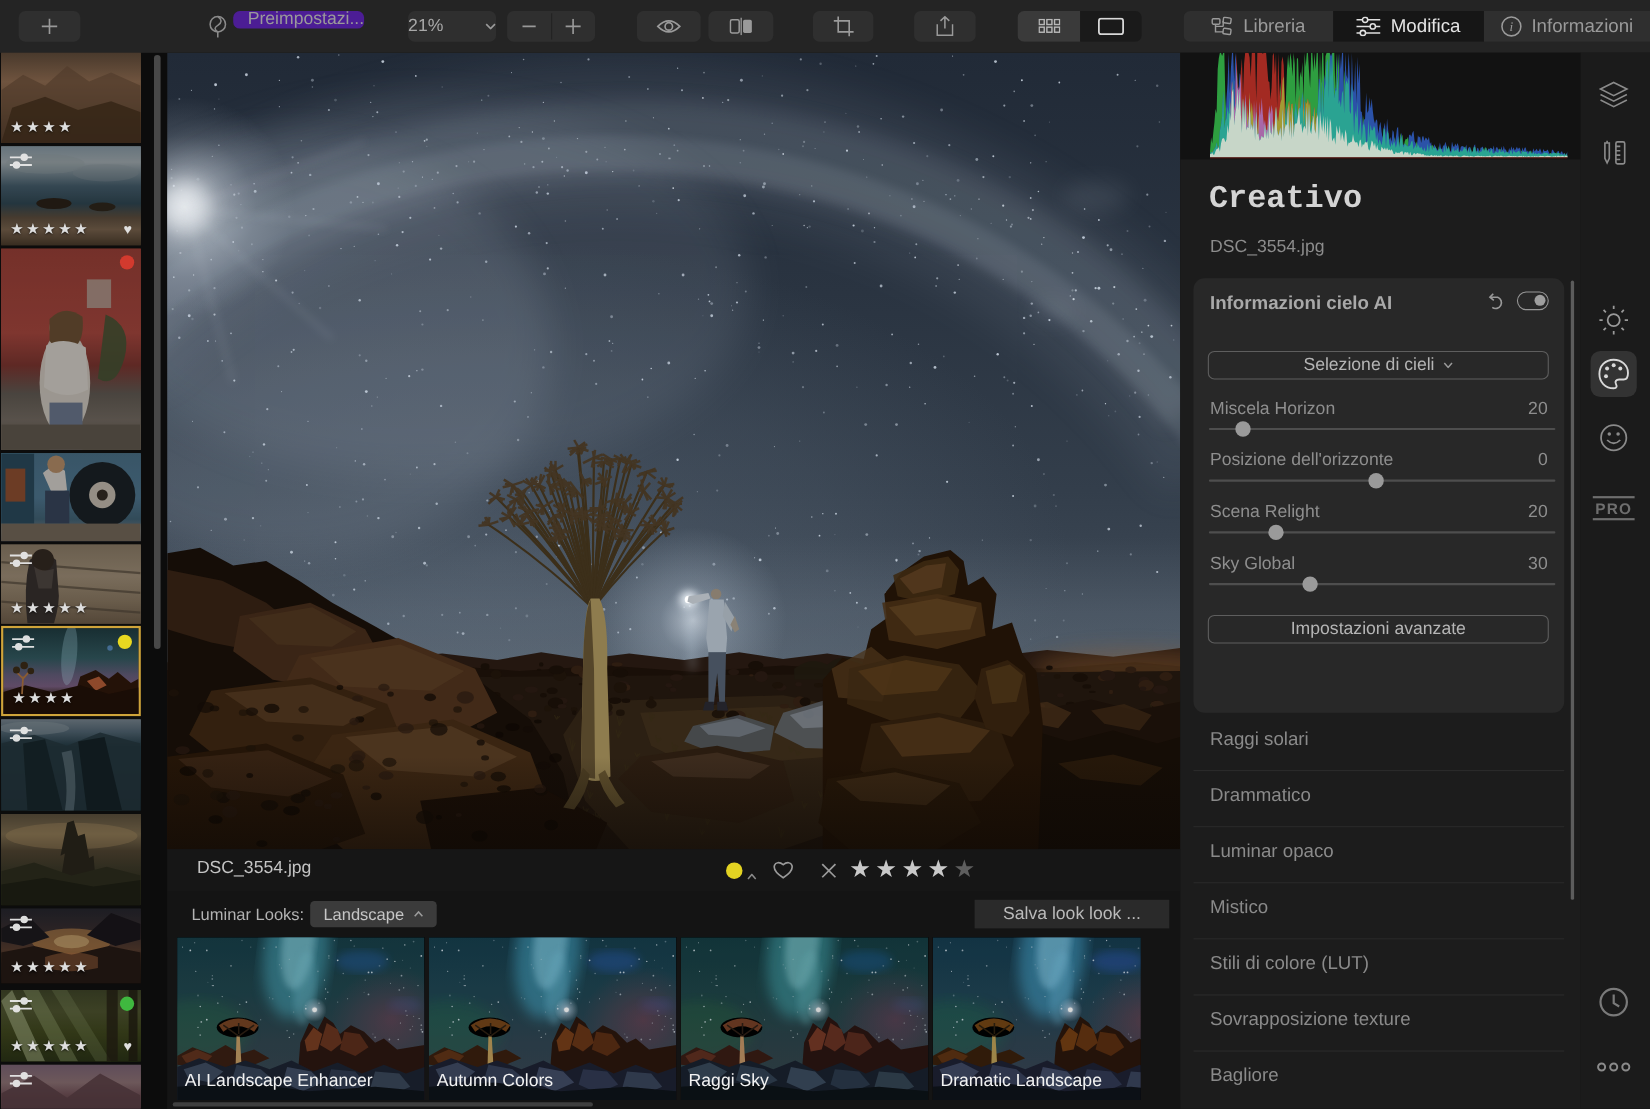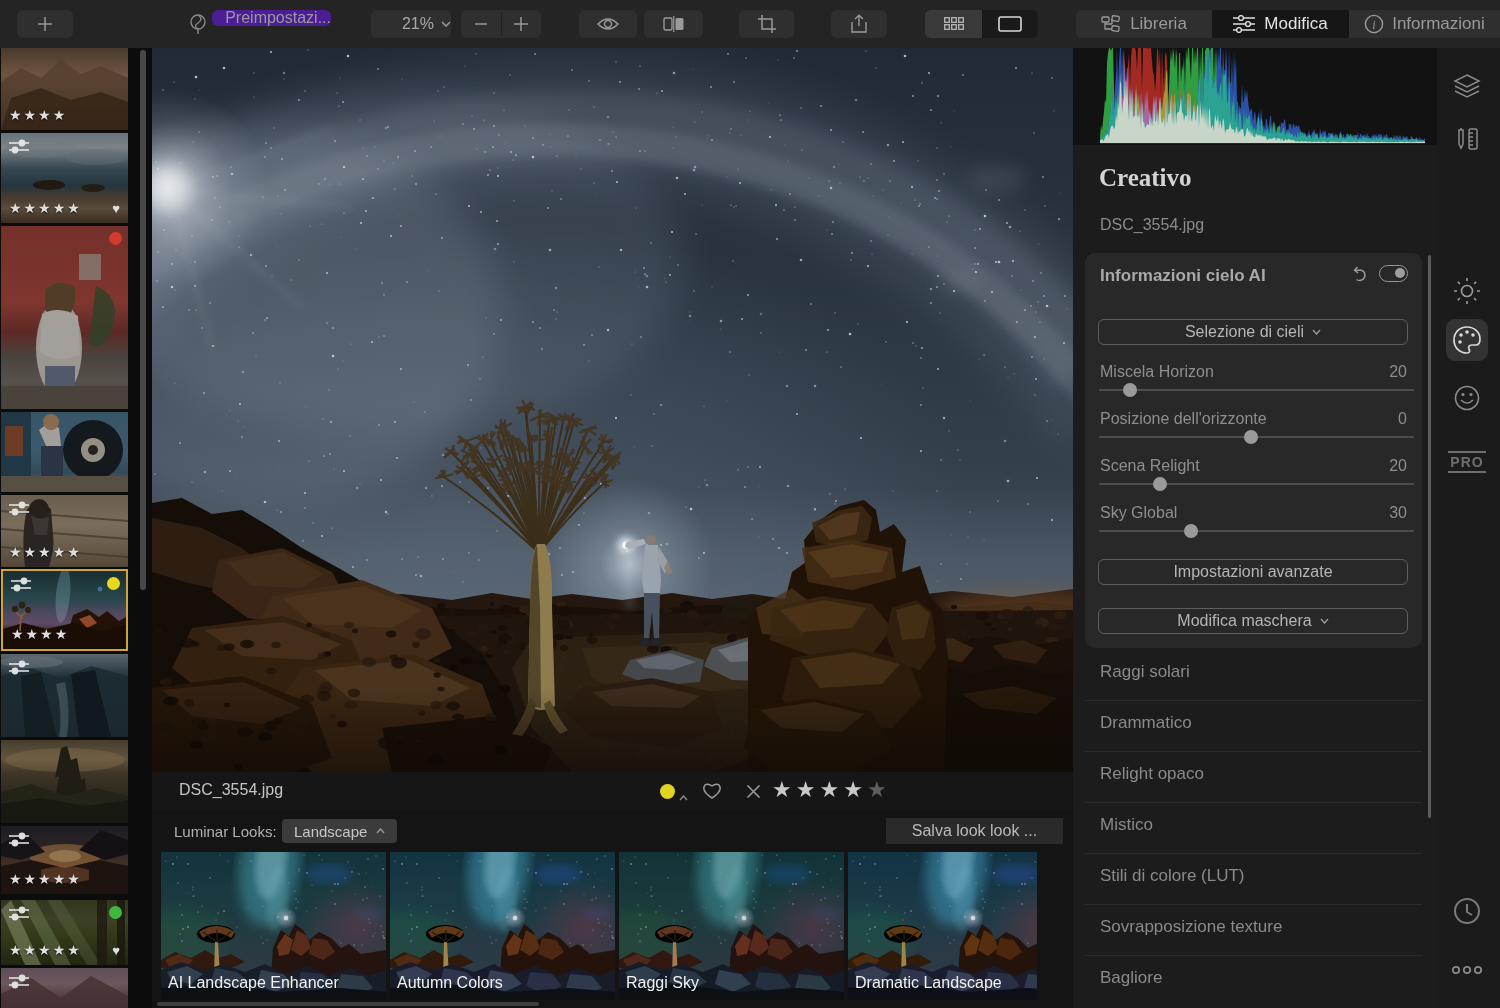--- a/index.html
+++ b/index.html
@@ -16,21 +16,21 @@
     </div>
 <div style="position:absolute;left:188px;top:13px"><svg width="20" height="22" viewBox="0 0 20 22">
         <g fill="none" stroke="#8a8a8a" stroke-width="1.4">
           <circle cx="10" cy="9" r="7"></circle>
           <path d="M10,2 Q16,6 10,10 Q5,13 10,16 L10,21"></path>
         </g>
       </svg></div>
 <div style="position:absolute;left:212px;top:10px;width:119px;height:16px;background:#4c1d95;border-radius:6px;display:flex;align-items:center;justify-content:flex-end;">
       <span style="font-size:16px;color:#9a9a9a">Preimpostazi...</span>
     </div>
-<div style="position:absolute;left:371px;top:10px;width:80px;height:28px;background:#2f2f2f;border-radius:6px;display:flex;align-items:center;justify-content:flex-end;">
+<div style="position:absolute;left:371px;top:10px;width:80px;height:28px;background:#2f2f2f;border-radius:6px;display:flex;align-items:center;justify-content:space-between;">
       <span style="font-size:16px;color:#a8a8a8;margin-right:7px">21%</span>
       <svg width="10" height="6" viewBox="0 0 10 6">
         <path d="M1,1 L5,5 L9,1" fill="none" stroke="#9a9a9a" stroke-width="1.5"></path>
       </svg>
     </div>
 <div style="position:absolute;left:461px;top:10px;width:80px;height:28px;background:#2f2f2f;border-radius:6px;display:flex;align-items:center;justify-content:center;"></div>
 <div style="position:absolute;left:461px;top:10px;width:40px;height:28px;display:flex;align-items:center;justify-content:center">
       <svg width="14" height="14" viewBox="0 0 14 14">
         <path d="M1,7 H13" stroke="#999" stroke-width="1.5"></path>
       </svg>
@@ -2042,21 +2042,21 @@
 <svg width="325" height="97" viewBox="0 0 325 97" style="position:absolute;left:1100px;top:48px">
     <polygon points="0,95 0,89.5 1,76.8 2,82.4 3,72.4 4,63.6 5,50.9 6,55.1 7,15.0 8,5.0 9,0.0 10,0.0 11,2.9 12,0.0 13,0.0 14,41.1 15,59.4 16,48.8 17,56.3 18,39.9 19,61.7 20,36.2 21,23.8 22,66.0 23,55.5 24,49.1 25,14.6 26,52.6 27,33.7 28,54.9 29,62.7 30,35.0 31,65.9 32,43.9 33,70.7 34,47.9 35,68.6 36,35.6 37,56.4 38,45.0 39,56.8 40,61.2 41,79.6 42,53.1 43,72.3 44,55.8 45,80.0 46,78.8 47,75.5 48,76.9 49,77.0 50,65.0 51,78.4 52,65.1 53,78.8 54,53.4 55,72.2 56,74.5 57,62.0 58,70.4 59,60.4 60,48.8 61,57.7 62,62.5 63,53.0 64,27.0 65,42.5 66,25.1 67,21.3 68,54.3 69,42.8 70,15.7 71,1.6 72,14.1 73,0.0 74,6.4 75,21.5 76,0.0 77,10.0 78,45.6 79,5.6 80,4.4 81,34.8 82,16.9 83,22.5 84,8.3 85,42.3 86,0.0 87,12.6 88,0.0 89,0.0 90,16.5 91,32.1 92,0.0 93,0.0 94,17.5 95,0.0 96,15.4 97,0.0 98,0.0 99,35.6 100,0.0 101,28.1 102,0.0 103,0.0 104,33.5 105,3.2 106,0.0 107,0.0 108,0.0 109,0.0 110,22.0 111,0.0 112,0.0 113,0.0 114,34.5 115,0.0 116,20.9 117,0.0 118,42.7 119,49.8 120,36.8 121,34.3 122,15.6 123,29.8 124,24.8 125,28.5 126,21.7 127,53.1 128,55.9 129,27.8 130,45.6 131,74.0 132,51.9 133,59.3 134,44.5 135,74.9 136,67.7 137,58.3 138,79.3 139,56.3 140,63.8 141,68.5 142,82.0 143,79.9 144,59.7 145,77.4 146,65.1 147,70.4 148,70.5 149,66.3 150,68.7 151,79.4 152,74.1 153,83.3 154,78.7 155,80.7 156,84.1 157,77.5 158,68.6 159,69.8 160,85.8 161,70.6 162,72.8 163,82.4 164,85.9 165,79.7 166,84.5 167,80.3 168,76.6 169,86.3 170,82.1 171,75.9 172,86.3 173,72.9 174,76.5 175,74.5 176,86.0 177,80.6 178,78.1 179,78.7 180,76.3 181,84.8 182,84.0 183,80.7 184,80.0 185,87.8 186,85.4 187,83.9 188,80.7 189,82.9 190,85.2 191,87.1 192,85.1 193,87.4 194,89.3 195,85.8 196,90.0 197,88.4 198,82.5 199,90.4 200,84.2 201,84.6 202,83.9 203,84.9 204,86.9 205,84.7 206,88.7 207,89.4 208,84.9 209,87.2 210,86.9 211,89.6 212,91.0 213,83.7 214,90.2 215,84.6 216,88.0 217,84.3 218,88.3 219,90.9 220,89.1 221,85.8 222,89.8 223,88.2 224,89.3 225,86.2 226,90.0 227,90.3 228,88.4 229,89.9 230,88.4 231,86.2 232,85.2 233,87.2 234,91.1 235,86.6 236,90.8 237,85.4 238,91.2 239,89.6 240,85.5 241,85.6 242,90.0 243,88.8 244,90.7 245,88.7 246,89.8 247,89.8 248,86.0 249,89.1 250,86.0 251,86.0 252,89.5 253,87.5 254,90.8 255,89.5 256,86.4 257,91.2 258,91.6 259,89.5 260,89.4 261,90.7 262,90.9 263,87.2 264,87.5 265,90.0 266,87.9 267,89.2 268,91.6 269,89.5 270,90.8 271,89.5 272,92.3 273,88.4 274,88.5 275,92.4 276,88.4 277,90.1 278,90.7 279,90.5 280,89.5 281,88.8 282,91.3 283,88.8 284,90.0 285,89.5 286,90.1 287,89.9 288,89.5 289,92.3 290,89.7 291,89.4 292,89.3 293,92.0 294,89.9 295,92.5 296,90.8 297,92.2 298,91.7 299,91.1 300,92.1 301,92.2 302,90.6 303,91.5 304,90.5 305,91.1 306,90.9 307,91.3 308,92.4 309,91.0 310,91.1 311,91.8 312,90.7 313,91.0 314,91.3 315,90.7 316,91.0 317,90.8 318,91.4 319,92.3 320,92.0 321,93.4 322,91.3 323,93.1 324,91.3 325,93.4 325,95" fill="#2e9e40" opacity="1.00"></polygon>
     <polygon points="0,95 0,92.1 1,89.9 2,90.6 3,89.5 4,87.4 5,86.2 6,81.5 7,87.0 8,85.8 9,70.9 10,66.2 11,58.1 12,34.6 13,68.9 14,61.9 15,41.5 16,27.2 17,0.0 18,37.1 19,14.2 20,0.0 21,0.0 22,26.3 23,0.0 24,9.1 25,31.8 26,31.6 27,18.5 28,20.6 29,72.9 30,40.8 31,61.0 32,37.5 33,48.5 34,67.2 35,60.1 36,41.2 37,70.1 38,64.7 39,70.6 40,43.1 41,62.8 42,38.3 43,74.5 44,73.4 45,44.2 46,57.0 47,40.6 48,55.3 49,65.4 50,60.8 51,69.9 52,70.2 53,55.6 54,48.0 55,55.9 56,47.3 57,53.5 58,77.7 59,65.6 60,48.9 61,70.5 62,75.6 63,72.9 64,67.7 65,80.3 66,50.8 67,76.5 68,68.7 69,49.3 70,66.4 71,47.8 72,75.8 73,60.7 74,78.6 75,49.7 76,77.1 77,54.6 78,45.6 79,55.1 80,58.2 81,49.7 82,50.7 83,46.6 84,35.3 85,68.2 86,38.4 87,69.7 88,48.8 89,75.8 90,44.9 91,70.1 92,62.1 93,64.9 94,50.2 95,69.5 96,73.6 97,59.5 98,49.8 99,23.6 100,24.6 101,63.8 102,23.0 103,56.9 104,19.7 105,27.7 106,9.1 107,5.1 108,41.7 109,0.4 110,3.2 111,0.0 112,24.1 113,41.5 114,31.4 115,34.1 116,0.0 117,46.6 118,0.0 119,14.7 120,0.0 121,0.0 122,55.1 123,0.0 124,20.1 125,23.9 126,0.0 127,18.5 128,45.8 129,0.0 130,33.0 131,36.0 132,7.8 133,45.8 134,3.6 135,27.8 136,9.8 137,53.1 138,53.9 139,66.2 140,60.8 141,59.9 142,36.0 143,54.8 144,52.6 145,40.4 146,50.6 147,41.6 148,52.6 149,60.6 150,64.5 151,60.3 152,61.8 153,73.5 154,66.4 155,62.7 156,71.7 157,77.8 158,67.8 159,63.5 160,74.9 161,59.7 162,70.6 163,79.2 164,76.5 165,81.0 166,70.2 167,71.9 168,82.3 169,76.9 170,68.5 171,67.3 172,85.6 173,78.6 174,72.5 175,82.3 176,84.0 177,82.4 178,83.6 179,84.8 180,85.1 181,74.7 182,74.3 183,76.3 184,72.7 185,70.8 186,80.7 187,82.4 188,86.5 189,75.0 190,76.9 191,76.0 192,82.1 193,76.0 194,75.9 195,80.1 196,76.9 197,78.0 198,79.6 199,76.4 200,82.9 201,81.0 202,88.4 203,85.8 204,83.1 205,85.7 206,86.9 207,88.6 208,87.9 209,81.6 210,86.9 211,87.7 212,84.3 213,84.2 214,80.8 215,84.2 216,88.6 217,85.5 218,89.9 219,89.2 220,80.6 221,84.7 222,85.7 223,82.4 224,84.9 225,81.9 226,84.8 227,90.4 228,85.6 229,84.7 230,84.9 231,85.6 232,87.5 233,83.3 234,89.9 235,86.4 236,85.5 237,87.2 238,91.2 239,89.4 240,84.5 241,83.2 242,91.3 243,86.3 244,86.9 245,90.9 246,86.3 247,86.1 248,85.2 249,89.2 250,88.6 251,86.6 252,90.3 253,86.9 254,87.5 255,86.4 256,87.1 257,87.6 258,84.3 259,91.0 260,86.4 261,85.6 262,87.7 263,88.1 264,89.9 265,84.9 266,89.8 267,84.5 268,88.0 269,88.0 270,90.6 271,90.3 272,86.6 273,89.2 274,84.9 275,88.4 276,85.8 277,88.8 278,87.5 279,85.3 280,87.6 281,86.1 282,87.2 283,91.9 284,85.9 285,89.3 286,86.3 287,86.2 288,90.3 289,88.8 290,91.2 291,88.3 292,91.4 293,90.8 294,86.7 295,89.7 296,88.5 297,87.3 298,89.6 299,89.1 300,86.7 301,89.3 302,92.3 303,87.4 304,89.2 305,89.2 306,89.1 307,87.8 308,90.4 309,92.3 310,91.9 311,87.9 312,88.7 313,90.5 314,91.3 315,92.3 316,89.6 317,89.3 318,93.0 319,90.1 320,89.5 321,92.2 322,90.8 323,93.0 324,92.0 325,89.5 325,95" fill="#2b52a8" opacity="1.00"></polygon>
     <polygon points="0,95 0,90.9 1,92.2 2,89.3 3,92.7 4,92.5 5,89.6 6,87.5 7,87.3 8,84.4 9,90.0 10,82.4 11,78.4 12,77.4 13,78.1 14,81.4 15,78.8 16,65.5 17,73.4 18,54.3 19,44.8 20,25.6 21,32.8 22,52.4 23,45.6 24,0.0 25,27.8 26,34.1 27,31.3 28,17.0 29,4.9 30,39.5 31,9.8 32,0.0 33,0.0 34,0.0 35,0.0 36,4.3 37,22.1 38,0.0 39,0.0 40,0.0 41,0.0 42,43.3 43,0.0 44,0.0 45,0.0 46,0.0 47,0.0 48,0.8 49,0.0 50,0.0 51,0.0 52,13.0 53,25.8 54,26.5 55,42.7 56,31.4 57,2.5 58,0.0 59,19.9 60,0.0 61,50.2 62,0.0 63,29.4 64,45.3 65,8.3 66,3.3 67,11.2 68,39.3 69,64.6 70,54.9 71,48.2 72,43.2 73,57.1 74,46.8 75,46.2 76,66.1 77,65.5 78,64.0 79,64.2 80,57.7 81,37.6 82,65.9 83,63.9 84,73.1 85,38.4 86,66.4 87,44.2 88,46.5 89,41.6 90,48.3 91,44.7 92,74.1 93,57.5 94,57.1 95,48.8 96,65.1 97,54.6 98,56.3 99,79.4 100,52.9 101,63.2 102,71.7 103,56.6 104,74.3 105,57.6 106,77.7 107,56.9 108,81.8 109,59.8 110,63.5 111,80.7 112,78.4 113,77.0 114,83.6 115,65.9 116,71.2 117,73.9 118,65.8 119,80.2 120,71.7 121,76.3 122,81.4 123,69.8 124,73.6 125,85.4 126,81.6 127,82.1 128,80.8 129,80.8 130,73.8 131,79.5 132,81.6 133,81.3 134,81.5 135,85.9 136,80.0 137,78.8 138,86.1 139,82.9 140,83.9 141,80.8 142,81.6 143,80.6 144,87.5 145,89.0 146,84.9 147,79.7 148,81.0 149,85.1 150,81.6 151,87.9 152,83.5 153,88.2 154,88.4 155,89.7 156,85.2 157,86.8 158,87.9 159,86.1 160,88.6 161,86.2 162,88.7 163,87.7 164,89.0 165,87.7 166,89.2 167,91.9 168,92.0 169,89.8 170,91.3 171,90.6 172,91.3 173,90.1 174,89.8 175,89.5 176,92.8 177,90.2 178,90.3 179,90.8 180,90.2 181,93.1 182,90.0 183,93.1 184,93.1 185,91.6 186,91.2 187,92.5 188,91.3 189,91.1 190,91.9 191,91.4 192,92.5 193,92.2 194,92.0 195,93.4 196,93.2 197,93.6 198,93.3 199,93.5 200,93.9 201,92.7 202,93.3 203,93.8 204,93.2 205,93.5 206,93.1 207,94.0 208,93.4 209,93.9 210,92.9 211,94.2 212,94.1 213,93.9 214,93.4 215,93.7 216,93.7 217,94.3 218,93.3 219,93.6 220,93.7 221,94.3 222,93.5 223,93.9 224,93.3 225,93.7 226,94.2 227,94.3 228,94.4 229,94.1 230,93.7 231,93.4 232,93.7 233,93.9 234,93.6 235,94.1 236,94.2 237,93.7 238,94.0 239,94.0 240,94.4 241,93.9 242,93.8 243,93.7 244,93.5 245,93.8 246,94.1 247,93.6 248,94.2 249,93.9 250,94.2 251,94.0 252,93.9 253,94.1 254,93.7 255,93.6 256,94.4 257,94.3 258,93.9 259,93.6 260,93.7 261,94.0 262,93.5 263,94.1 264,93.6 265,93.7 266,94.0 267,94.2 268,94.0 269,94.2 270,94.0 271,93.8 272,93.7 273,93.8 274,93.8 275,94.0 276,93.9 277,94.1 278,93.8 279,94.3 280,94.2 281,93.6 282,94.1 283,93.7 284,94.4 285,93.5 286,94.4 287,94.1 288,94.5 289,94.1 290,93.9 291,94.4 292,94.3 293,94.0 294,94.5 295,93.8 296,94.2 297,94.1 298,94.3 299,94.3 300,93.5 301,93.8 302,93.8 303,93.9 304,94.2 305,94.1 306,93.8 307,93.7 308,93.9 309,93.9 310,94.2 311,94.4 312,94.0 313,94.2 314,93.7 315,94.4 316,93.5 317,93.5 318,94.1 319,94.0 320,93.8 321,93.6 322,94.5 323,93.6 324,93.7 325,94.1 325,95" fill="#a32a22" opacity="1.00"></polygon>
     <polygon points="0,95 0,90.9 1,92.2 2,89.3 3,92.7 4,92.5 5,89.6 6,87.5 7,87.3 8,84.4 9,90.0 10,82.4 11,78.4 12,77.4 13,78.1 14,81.4 15,78.8 16,65.5 17,73.4 18,54.3 19,61.7 20,36.2 21,32.8 22,66.0 23,55.5 24,49.1 25,27.8 26,52.6 27,33.7 28,54.9 29,62.7 30,39.5 31,65.9 32,43.9 33,70.7 34,47.9 35,68.6 36,35.6 37,56.4 38,45.0 39,56.8 40,61.2 41,79.6 42,53.1 43,72.3 44,55.8 45,80.0 46,78.8 47,75.5 48,76.9 49,77.0 50,65.0 51,78.4 52,65.1 53,78.8 54,53.4 55,72.2 56,74.5 57,62.0 58,70.4 59,60.4 60,48.8 61,57.7 62,62.5 63,53.0 64,45.3 65,42.5 66,25.1 67,21.3 68,54.3 69,64.6 70,54.9 71,48.2 72,43.2 73,57.1 74,46.8 75,46.2 76,66.1 77,65.5 78,64.0 79,64.2 80,57.7 81,37.6 82,65.9 83,63.9 84,73.1 85,42.3 86,66.4 87,44.2 88,46.5 89,41.6 90,48.3 91,44.7 92,74.1 93,57.5 94,57.1 95,48.8 96,65.1 97,54.6 98,56.3 99,79.4 100,52.9 101,63.2 102,71.7 103,56.6 104,74.3 105,57.6 106,77.7 107,56.9 108,81.8 109,59.8 110,63.5 111,80.7 112,78.4 113,77.0 114,83.6 115,65.9 116,71.2 117,73.9 118,65.8 119,80.2 120,71.7 121,76.3 122,81.4 123,69.8 124,73.6 125,85.4 126,81.6 127,82.1 128,80.8 129,80.8 130,73.8 131,79.5 132,81.6 133,81.3 134,81.5 135,85.9 136,80.0 137,78.8 138,86.1 139,82.9 140,83.9 141,80.8 142,82.0 143,80.6 144,87.5 145,89.0 146,84.9 147,79.7 148,81.0 149,85.1 150,81.6 151,87.9 152,83.5 153,88.2 154,88.4 155,89.7 156,85.2 157,86.8 158,87.9 159,86.1 160,88.6 161,86.2 162,88.7 163,87.7 164,89.0 165,87.7 166,89.2 167,91.9 168,92.0 169,89.8 170,91.3 171,90.6 172,91.3 173,90.1 174,89.8 175,89.5 176,92.8 177,90.2 178,90.3 179,90.8 180,90.2 181,93.1 182,90.0 183,93.1 184,93.1 185,91.6 186,91.2 187,92.5 188,91.3 189,91.1 190,91.9 191,91.4 192,92.5 193,92.2 194,92.0 195,93.4 196,93.2 197,93.6 198,93.3 199,93.5 200,93.9 201,92.7 202,93.3 203,93.8 204,93.2 205,93.5 206,93.1 207,94.0 208,93.4 209,93.9 210,92.9 211,94.2 212,94.1 213,93.9 214,93.4 215,93.7 216,93.7 217,94.3 218,93.3 219,93.6 220,93.7 221,94.3 222,93.5 223,93.9 224,93.3 225,93.7 226,94.2 227,94.3 228,94.4 229,94.1 230,93.7 231,93.4 232,93.7 233,93.9 234,93.6 235,94.1 236,94.2 237,93.7 238,94.0 239,94.0 240,94.4 241,93.9 242,93.8 243,93.7 244,93.5 245,93.8 246,94.1 247,93.6 248,94.2 249,93.9 250,94.2 251,94.0 252,93.9 253,94.1 254,93.7 255,93.6 256,94.4 257,94.3 258,93.9 259,93.6 260,93.7 261,94.0 262,93.5 263,94.1 264,93.6 265,93.7 266,94.0 267,94.2 268,94.0 269,94.2 270,94.0 271,93.8 272,93.7 273,93.8 274,93.8 275,94.0 276,93.9 277,94.1 278,93.8 279,94.3 280,94.2 281,93.6 282,94.1 283,93.7 284,94.4 285,93.5 286,94.4 287,94.1 288,94.5 289,94.1 290,93.9 291,94.4 292,94.3 293,94.0 294,94.5 295,93.8 296,94.2 297,94.1 298,94.3 299,94.3 300,93.5 301,93.8 302,93.8 303,93.9 304,94.2 305,94.1 306,93.8 307,93.7 308,93.9 309,93.9 310,94.2 311,94.4 312,94.0 313,94.2 314,93.7 315,94.4 316,93.5 317,93.5 318,94.1 319,94.0 320,93.8 321,93.6 322,94.5 323,93.6 324,93.7 325,94.1 325,95" fill="#a39a33" opacity="1.00"></polygon>
     <polygon points="0,95 0,92.1 1,92.2 2,90.6 3,92.7 4,92.5 5,89.6 6,87.5 7,87.3 8,85.8 9,90.0 10,82.4 11,78.4 12,77.4 13,78.1 14,81.4 15,78.8 16,65.5 17,73.4 18,54.3 19,44.8 20,25.6 21,32.8 22,52.4 23,45.6 24,9.1 25,31.8 26,34.1 27,31.3 28,20.6 29,72.9 30,40.8 31,61.0 32,37.5 33,48.5 34,67.2 35,60.1 36,41.2 37,70.1 38,64.7 39,70.6 40,43.1 41,62.8 42,43.3 43,74.5 44,73.4 45,44.2 46,57.0 47,40.6 48,55.3 49,65.4 50,60.8 51,69.9 52,70.2 53,55.6 54,48.0 55,55.9 56,47.3 57,53.5 58,77.7 59,65.6 60,48.9 61,70.5 62,75.6 63,72.9 64,67.7 65,80.3 66,50.8 67,76.5 68,68.7 69,64.6 70,66.4 71,48.2 72,75.8 73,60.7 74,78.6 75,49.7 76,77.1 77,65.5 78,64.0 79,64.2 80,58.2 81,49.7 82,65.9 83,63.9 84,73.1 85,68.2 86,66.4 87,69.7 88,48.8 89,75.8 90,48.3 91,70.1 92,74.1 93,64.9 94,57.1 95,69.5 96,73.6 97,59.5 98,56.3 99,79.4 100,52.9 101,63.8 102,71.7 103,56.9 104,74.3 105,57.6 106,77.7 107,56.9 108,81.8 109,59.8 110,63.5 111,80.7 112,78.4 113,77.0 114,83.6 115,65.9 116,71.2 117,73.9 118,65.8 119,80.2 120,71.7 121,76.3 122,81.4 123,69.8 124,73.6 125,85.4 126,81.6 127,82.1 128,80.8 129,80.8 130,73.8 131,79.5 132,81.6 133,81.3 134,81.5 135,85.9 136,80.0 137,78.8 138,86.1 139,82.9 140,83.9 141,80.8 142,81.6 143,80.6 144,87.5 145,89.0 146,84.9 147,79.7 148,81.0 149,85.1 150,81.6 151,87.9 152,83.5 153,88.2 154,88.4 155,89.7 156,85.2 157,86.8 158,87.9 159,86.1 160,88.6 161,86.2 162,88.7 163,87.7 164,89.0 165,87.7 166,89.2 167,91.9 168,92.0 169,89.8 170,91.3 171,90.6 172,91.3 173,90.1 174,89.8 175,89.5 176,92.8 177,90.2 178,90.3 179,90.8 180,90.2 181,93.1 182,90.0 183,93.1 184,93.1 185,91.6 186,91.2 187,92.5 188,91.3 189,91.1 190,91.9 191,91.4 192,92.5 193,92.2 194,92.0 195,93.4 196,93.2 197,93.6 198,93.3 199,93.5 200,93.9 201,92.7 202,93.3 203,93.8 204,93.2 205,93.5 206,93.1 207,94.0 208,93.4 209,93.9 210,92.9 211,94.2 212,94.1 213,93.9 214,93.4 215,93.7 216,93.7 217,94.3 218,93.3 219,93.6 220,93.7 221,94.3 222,93.5 223,93.9 224,93.3 225,93.7 226,94.2 227,94.3 228,94.4 229,94.1 230,93.7 231,93.4 232,93.7 233,93.9 234,93.6 235,94.1 236,94.2 237,93.7 238,94.0 239,94.0 240,94.4 241,93.9 242,93.8 243,93.7 244,93.5 245,93.8 246,94.1 247,93.6 248,94.2 249,93.9 250,94.2 251,94.0 252,93.9 253,94.1 254,93.7 255,93.6 256,94.4 257,94.3 258,93.9 259,93.6 260,93.7 261,94.0 262,93.5 263,94.1 264,93.6 265,93.7 266,94.0 267,94.2 268,94.0 269,94.2 270,94.0 271,93.8 272,93.7 273,93.8 274,93.8 275,94.0 276,93.9 277,94.1 278,93.8 279,94.3 280,94.2 281,93.6 282,94.1 283,93.7 284,94.4 285,93.5 286,94.4 287,94.1 288,94.5 289,94.1 290,93.9 291,94.4 292,94.3 293,94.0 294,94.5 295,93.8 296,94.2 297,94.1 298,94.3 299,94.3 300,93.5 301,93.8 302,93.8 303,93.9 304,94.2 305,94.1 306,93.8 307,93.7 308,93.9 309,93.9 310,94.2 311,94.4 312,94.0 313,94.2 314,93.7 315,94.4 316,93.5 317,93.5 318,94.1 319,94.0 320,93.8 321,93.6 322,94.5 323,93.6 324,93.7 325,94.1 325,95" fill="#a868a8" opacity="1.00"></polygon>
     <polygon points="0,95 0,92.1 1,89.9 2,90.6 3,89.5 4,87.4 5,86.2 6,81.5 7,87.0 8,85.8 9,70.9 10,66.2 11,58.1 12,34.6 13,68.9 14,61.9 15,59.4 16,48.8 17,56.3 18,39.9 19,61.7 20,36.2 21,23.8 22,66.0 23,55.5 24,49.1 25,31.8 26,52.6 27,33.7 28,54.9 29,72.9 30,40.8 31,65.9 32,43.9 33,70.7 34,67.2 35,68.6 36,41.2 37,70.1 38,64.7 39,70.6 40,61.2 41,79.6 42,53.1 43,74.5 44,73.4 45,80.0 46,78.8 47,75.5 48,76.9 49,77.0 50,65.0 51,78.4 52,70.2 53,78.8 54,53.4 55,72.2 56,74.5 57,62.0 58,77.7 59,65.6 60,48.9 61,70.5 62,75.6 63,72.9 64,67.7 65,80.3 66,50.8 67,76.5 68,68.7 69,49.3 70,66.4 71,47.8 72,75.8 73,60.7 74,78.6 75,49.7 76,77.1 77,54.6 78,45.6 79,55.1 80,58.2 81,49.7 82,50.7 83,46.6 84,35.3 85,68.2 86,38.4 87,69.7 88,48.8 89,75.8 90,44.9 91,70.1 92,62.1 93,64.9 94,50.2 95,69.5 96,73.6 97,59.5 98,49.8 99,35.6 100,24.6 101,63.8 102,23.0 103,56.9 104,33.5 105,27.7 106,9.1 107,5.1 108,41.7 109,0.4 110,22.0 111,0.0 112,24.1 113,41.5 114,34.5 115,34.1 116,20.9 117,46.6 118,42.7 119,49.8 120,36.8 121,34.3 122,55.1 123,29.8 124,24.8 125,28.5 126,21.7 127,53.1 128,55.9 129,27.8 130,45.6 131,74.0 132,51.9 133,59.3 134,44.5 135,74.9 136,67.7 137,58.3 138,79.3 139,66.2 140,63.8 141,68.5 142,82.0 143,79.9 144,59.7 145,77.4 146,65.1 147,70.4 148,70.5 149,66.3 150,68.7 151,79.4 152,74.1 153,83.3 154,78.7 155,80.7 156,84.1 157,77.8 158,68.6 159,69.8 160,85.8 161,70.6 162,72.8 163,82.4 164,85.9 165,81.0 166,84.5 167,80.3 168,82.3 169,86.3 170,82.1 171,75.9 172,86.3 173,78.6 174,76.5 175,82.3 176,86.0 177,82.4 178,83.6 179,84.8 180,85.1 181,84.8 182,84.0 183,80.7 184,80.0 185,87.8 186,85.4 187,83.9 188,86.5 189,82.9 190,85.2 191,87.1 192,85.1 193,87.4 194,89.3 195,85.8 196,90.0 197,88.4 198,82.5 199,90.4 200,84.2 201,84.6 202,88.4 203,85.8 204,86.9 205,85.7 206,88.7 207,89.4 208,87.9 209,87.2 210,86.9 211,89.6 212,91.0 213,84.2 214,90.2 215,84.6 216,88.6 217,85.5 218,89.9 219,90.9 220,89.1 221,85.8 222,89.8 223,88.2 224,89.3 225,86.2 226,90.0 227,90.4 228,88.4 229,89.9 230,88.4 231,86.2 232,87.5 233,87.2 234,91.1 235,86.6 236,90.8 237,87.2 238,91.2 239,89.6 240,85.5 241,85.6 242,91.3 243,88.8 244,90.7 245,90.9 246,89.8 247,89.8 248,86.0 249,89.2 250,88.6 251,86.6 252,90.3 253,87.5 254,90.8 255,89.5 256,87.1 257,91.2 258,91.6 259,91.0 260,89.4 261,90.7 262,90.9 263,88.1 264,89.9 265,90.0 266,89.8 267,89.2 268,91.6 269,89.5 270,90.8 271,90.3 272,92.3 273,89.2 274,88.5 275,92.4 276,88.4 277,90.1 278,90.7 279,90.5 280,89.5 281,88.8 282,91.3 283,91.9 284,90.0 285,89.5 286,90.1 287,89.9 288,90.3 289,92.3 290,91.2 291,89.4 292,91.4 293,92.0 294,89.9 295,92.5 296,90.8 297,92.2 298,91.7 299,91.1 300,92.1 301,92.2 302,92.3 303,91.5 304,90.5 305,91.1 306,90.9 307,91.3 308,92.4 309,92.3 310,91.9 311,91.8 312,90.7 313,91.0 314,91.3 315,92.3 316,91.0 317,90.8 318,93.0 319,92.3 320,92.0 321,93.4 322,91.3 323,93.1 324,92.0 325,93.4 325,95" fill="#2aa392" opacity="1.00"></polygon>
     <polygon points="0,95 0,92.1 1,92.2 2,90.6 3,92.7 4,92.5 5,89.6 6,87.5 7,87.3 8,85.8 9,90.0 10,82.4 11,78.4 12,77.4 13,78.1 14,81.4 15,78.8 16,65.5 17,73.4 18,54.3 19,61.7 20,36.2 21,32.8 22,66.0 23,55.5 24,49.1 25,31.8 26,52.6 27,33.7 28,54.9 29,72.9 30,40.8 31,65.9 32,43.9 33,70.7 34,67.2 35,68.6 36,41.2 37,70.1 38,64.7 39,70.6 40,61.2 41,79.6 42,53.1 43,74.5 44,73.4 45,80.0 46,78.8 47,75.5 48,76.9 49,77.0 50,65.0 51,78.4 52,70.2 53,78.8 54,53.4 55,72.2 56,74.5 57,62.0 58,77.7 59,65.6 60,48.9 61,70.5 62,75.6 63,72.9 64,67.7 65,80.3 66,50.8 67,76.5 68,68.7 69,64.6 70,66.4 71,48.2 72,75.8 73,60.7 74,78.6 75,49.7 76,77.1 77,65.5 78,64.0 79,64.2 80,58.2 81,49.7 82,65.9 83,63.9 84,73.1 85,68.2 86,66.4 87,69.7 88,48.8 89,75.8 90,48.3 91,70.1 92,74.1 93,64.9 94,57.1 95,69.5 96,73.6 97,59.5 98,56.3 99,79.4 100,52.9 101,63.8 102,71.7 103,56.9 104,74.3 105,57.6 106,77.7 107,56.9 108,81.8 109,59.8 110,63.5 111,80.7 112,78.4 113,77.0 114,83.6 115,65.9 116,71.2 117,73.9 118,65.8 119,80.2 120,71.7 121,76.3 122,81.4 123,69.8 124,73.6 125,85.4 126,81.6 127,82.1 128,80.8 129,80.8 130,73.8 131,79.5 132,81.6 133,81.3 134,81.5 135,85.9 136,80.0 137,78.8 138,86.1 139,82.9 140,83.9 141,80.8 142,82.0 143,80.6 144,87.5 145,89.0 146,84.9 147,79.7 148,81.0 149,85.1 150,81.6 151,87.9 152,83.5 153,88.2 154,88.4 155,89.7 156,85.2 157,86.8 158,87.9 159,86.1 160,88.6 161,86.2 162,88.7 163,87.7 164,89.0 165,87.7 166,89.2 167,91.9 168,92.0 169,89.8 170,91.3 171,90.6 172,91.3 173,90.1 174,89.8 175,89.5 176,92.8 177,90.2 178,90.3 179,90.8 180,90.2 181,93.1 182,90.0 183,93.1 184,93.1 185,91.6 186,91.2 187,92.5 188,91.3 189,91.1 190,91.9 191,91.4 192,92.5 193,92.2 194,92.0 195,93.4 196,93.2 197,93.6 198,93.3 199,93.5 200,93.9 201,92.7 202,93.3 203,93.8 204,93.2 205,93.5 206,93.1 207,94.0 208,93.4 209,93.9 210,92.9 211,94.2 212,94.1 213,93.9 214,93.4 215,93.7 216,93.7 217,94.3 218,93.3 219,93.6 220,93.7 221,94.3 222,93.5 223,93.9 224,93.3 225,93.7 226,94.2 227,94.3 228,94.4 229,94.1 230,93.7 231,93.4 232,93.7 233,93.9 234,93.6 235,94.1 236,94.2 237,93.7 238,94.0 239,94.0 240,94.4 241,93.9 242,93.8 243,93.7 244,93.5 245,93.8 246,94.1 247,93.6 248,94.2 249,93.9 250,94.2 251,94.0 252,93.9 253,94.1 254,93.7 255,93.6 256,94.4 257,94.3 258,93.9 259,93.6 260,93.7 261,94.0 262,93.5 263,94.1 264,93.6 265,93.7 266,94.0 267,94.2 268,94.0 269,94.2 270,94.0 271,93.8 272,93.7 273,93.8 274,93.8 275,94.0 276,93.9 277,94.1 278,93.8 279,94.3 280,94.2 281,93.6 282,94.1 283,93.7 284,94.4 285,93.5 286,94.4 287,94.1 288,94.5 289,94.1 290,93.9 291,94.4 292,94.3 293,94.0 294,94.5 295,93.8 296,94.2 297,94.1 298,94.3 299,94.3 300,93.5 301,93.8 302,93.8 303,93.9 304,94.2 305,94.1 306,93.8 307,93.7 308,93.9 309,93.9 310,94.2 311,94.4 312,94.0 313,94.2 314,93.7 315,94.4 316,93.5 317,93.5 318,94.1 319,94.0 320,93.8 321,93.6 322,94.5 323,93.6 324,93.7 325,94.1 325,95" fill="#c7d6c8" opacity="1.00"></polygon>
     <rect x="0" y="95" width="325" height="1" fill="#5a1410"></rect>
   </svg>
-<div style="position:absolute;left:1099px;top:164px;font-size:25px;font-weight:600;color:#d4d4d4;font-family:Liberation Serif, serif">Creativo</div>
+<div style="position:absolute;left:1099px;top:164px;font-size:29px;font-weight:600;color:#d4d4d4;font-family:Liberation Mono, monospace">Creativo</div>
 <div style="position:absolute;left:1100px;top:216px;font-size:16px;color:#8c8c8c">DSC_3554.jpg</div>
 
 <div style="position:absolute;left:1085px;top:253px;width:337px;height:395px;background:#282828;border-radius:10px">
 <div style="position:absolute;left:15px;top:13px;font-size:17px;font-weight:bold;color:#a9a9a9">Informazioni cielo AI</div>
 <div style="position:absolute;left:267px;top:13px"><svg width="17" height="17" viewBox="0 0 17 17">
         <g fill="none" stroke="#9a9a9a" stroke-width="1.5">
           <path d="M5.5,1 L2.5,4.2 L6,7"></path>
           <path d="M3,4.2 H9.5 A5.3,5.3 0 1 1 4.6,13.5"></path>
         </g>
       </svg></div>
@@ -2081,31 +2081,25 @@
 <div style="position:absolute;left:15px;top:204px;width:307px;font-size:16px;color:#8e8e8e">Scena Relight<span style="float:right">20</span></div>
 <div style="position:absolute;left:14px;top:230px;width:315px;height:2px;background:#4e4e4e;border-radius:1px"></div>
 <div style="position:absolute;left:68px;top:224px;width:14px;height:14px;border-radius:50%;background:#9a9a9a"></div>
 
 <div style="position:absolute;left:15px;top:251px;width:307px;font-size:16px;color:#8e8e8e">Sky Global<span style="float:right">30</span></div>
 <div style="position:absolute;left:14px;top:277px;width:315px;height:2px;background:#4e4e4e;border-radius:1px"></div>
 <div style="position:absolute;left:99px;top:271px;width:14px;height:14px;border-radius:50%;background:#9a9a9a"></div>
 <div style="position:absolute;left:13px;top:306px;width:310px;height:26px;border:1px solid #5e5e5e;border-radius:6px;box-sizing:border-box;display:flex;align-items:center;justify-content:center">
 <span style="font-size:16px;color:#b5b5b5">Impostazioni avanzate</span>
     </div>
-<div style="position:absolute;left:13px;top:355px;width:310px;height:26px;border:1px solid #5e5e5e;border-radius:6px;box-sizing:border-box;display:flex;align-items:center;justify-content:center;gap:8px">
-<span style="font-size:16px;color:#b5b5b5">Modifica maschera</span>
-      <svg width="9" height="6" viewBox="0 0 9 6">
-        <path d="M1,1 L4.5,5 L8,1" fill="none" stroke="#9a9a9a" stroke-width="1.4"></path>
-      </svg>
-    </div>
 </div>
 <div style="position:absolute;left:1100px;top:662px;font-size:17px;color:#8a8a8a">Raggi solari</div>
 <div style="position:absolute;left:1100px;top:713px;font-size:17px;color:#8a8a8a">Drammatico</div>
 <div style="position:absolute;left:1085px;top:700px;width:337px;height:1px;background:#2a2a2a"></div>
-<div style="position:absolute;left:1100px;top:764px;font-size:17px;color:#8a8a8a">Relight opaco</div>
+<div style="position:absolute;left:1100px;top:764px;font-size:17px;color:#8a8a8a">Luminar opaco</div>
 <div style="position:absolute;left:1085px;top:751px;width:337px;height:1px;background:#2a2a2a"></div>
 <div style="position:absolute;left:1100px;top:815px;font-size:17px;color:#8a8a8a">Mistico</div>
 <div style="position:absolute;left:1085px;top:802px;width:337px;height:1px;background:#2a2a2a"></div>
 <div style="position:absolute;left:1100px;top:866px;font-size:17px;color:#8a8a8a">Stili di colore (LUT)</div>
 <div style="position:absolute;left:1085px;top:853px;width:337px;height:1px;background:#2a2a2a"></div>
 <div style="position:absolute;left:1100px;top:917px;font-size:17px;color:#8a8a8a">Sovrapposizione texture</div>
 <div style="position:absolute;left:1085px;top:904px;width:337px;height:1px;background:#2a2a2a"></div>
 <div style="position:absolute;left:1100px;top:968px;font-size:17px;color:#8a8a8a">Bagliore</div>
 <div style="position:absolute;left:1085px;top:955px;width:337px;height:1px;background:#2a2a2a"></div>
 <div style="position:absolute;left:1428px;top:255px;width:3px;height:563px;background:#5c5c5c;border-radius:2px"></div>

